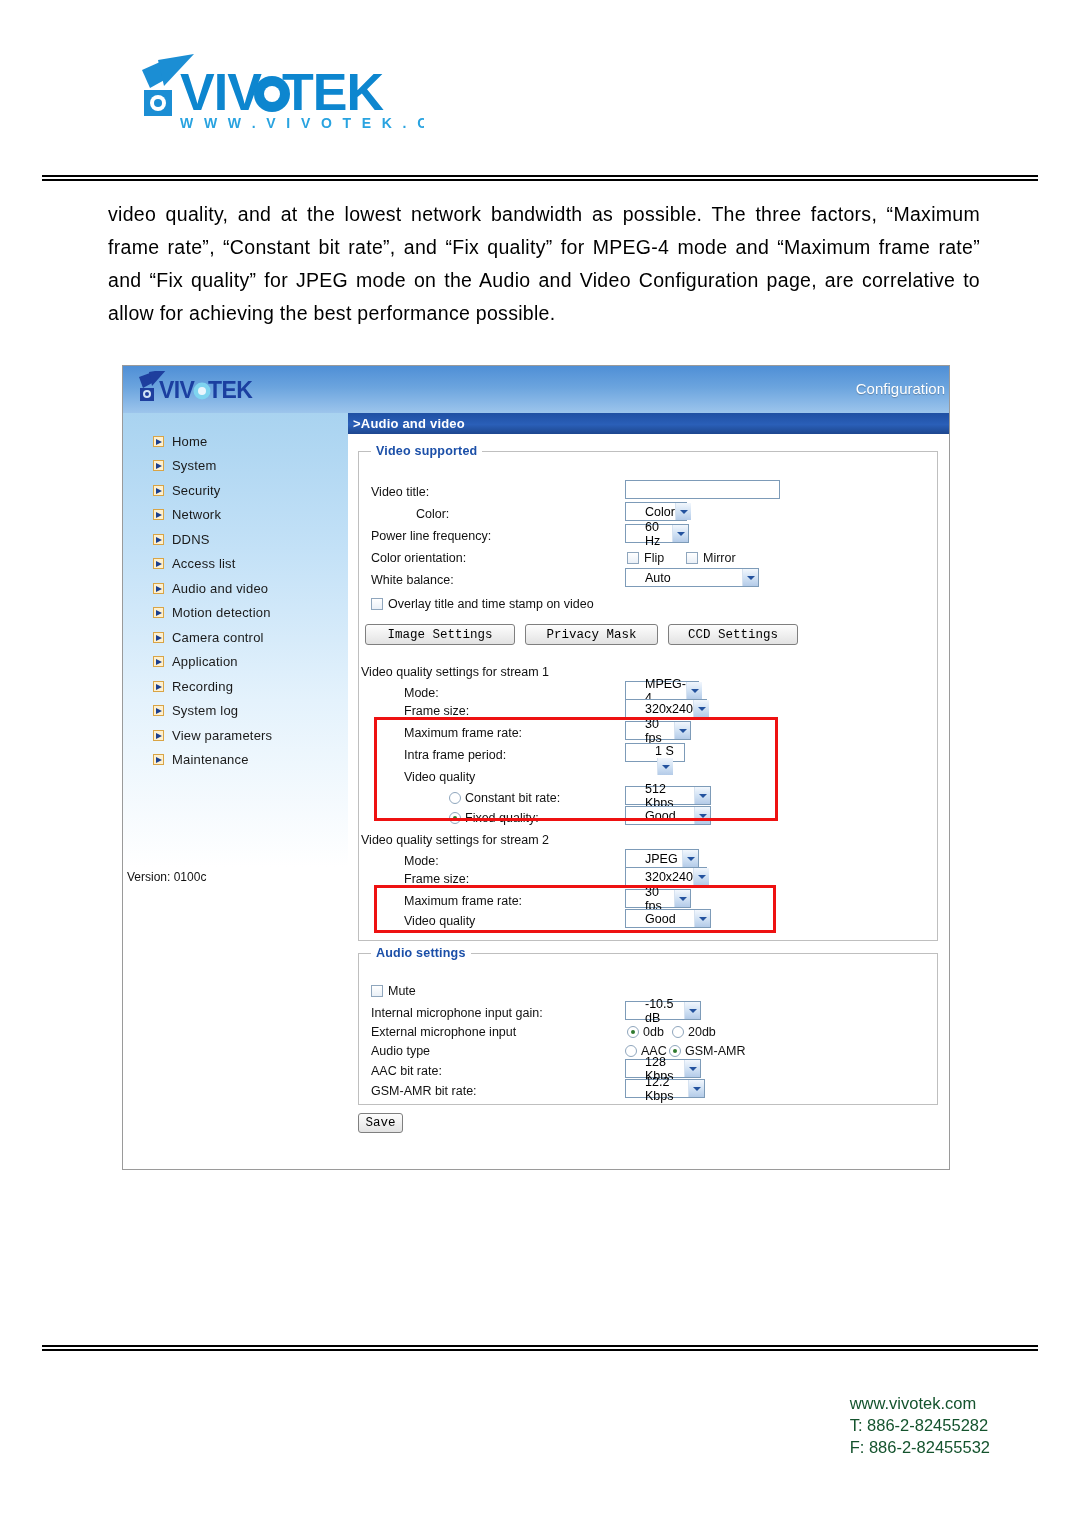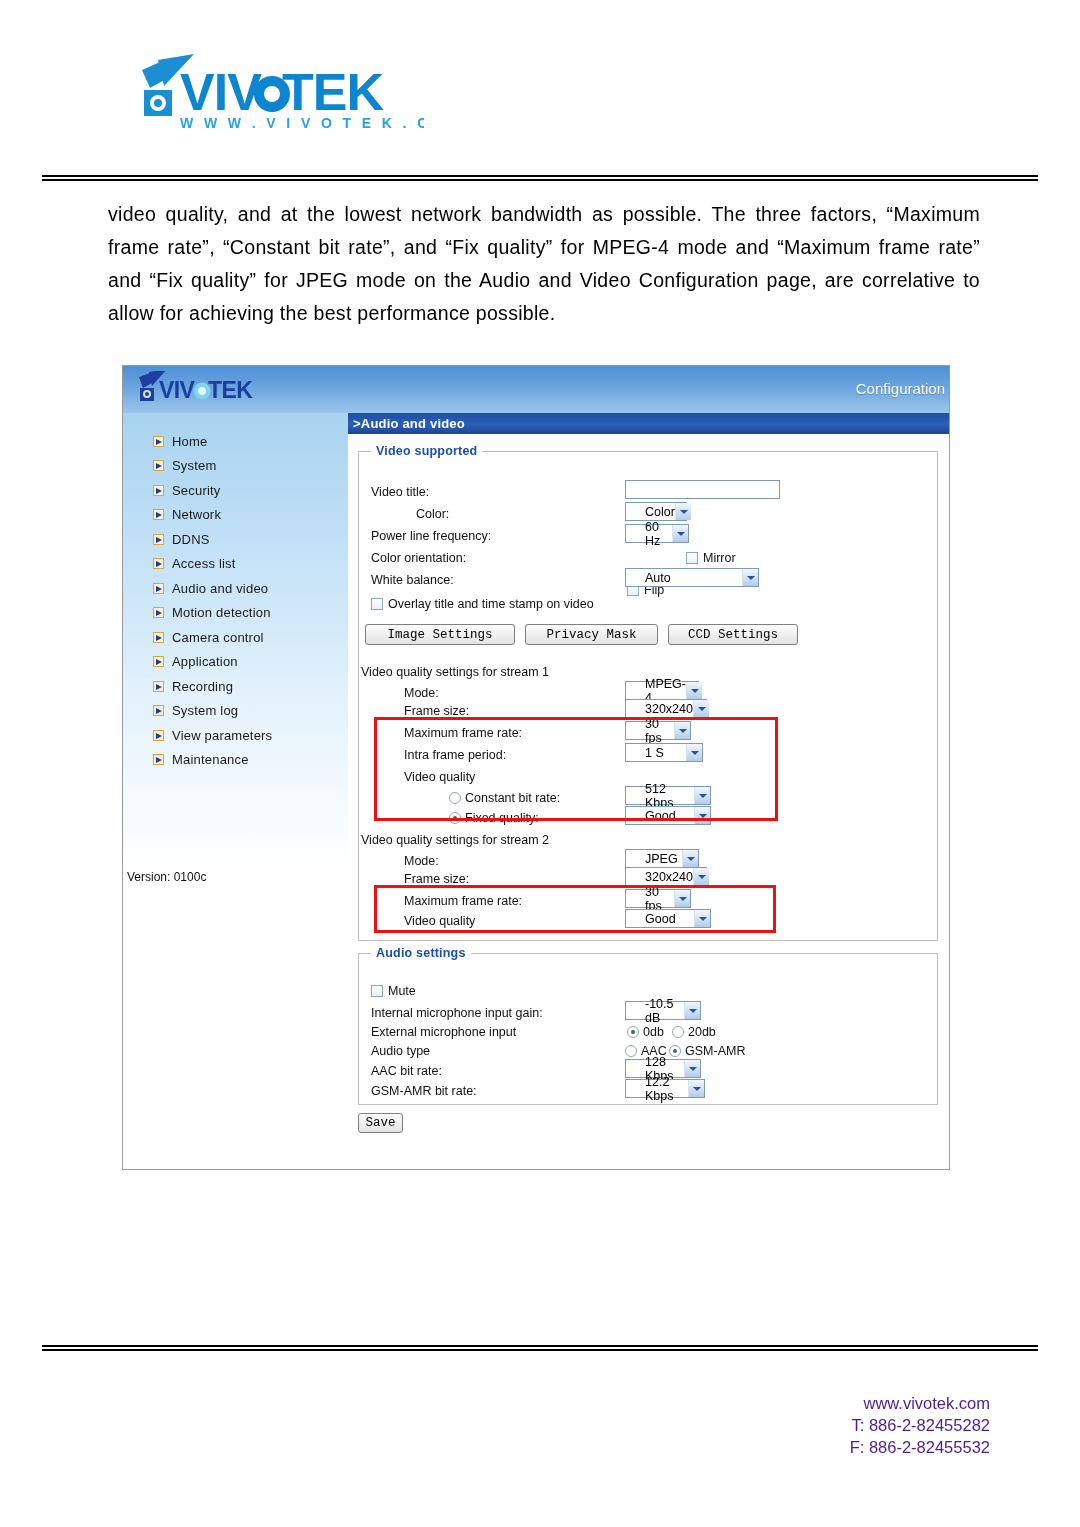--- a/index.html
+++ b/index.html
@@ -71,24 +71,23 @@
     left: 0; top: 1370px;
     width: 1080px;
     text-align: center;
     font-size: 17px;
     font-weight: bold;
     color: #000;
   }
   .footer-contact {
     position: absolute;
     right: 90px; top: 1392px;
-    text-align: right;
     font-size: 16.5px;
     line-height: 22px;
-    color: #4c1d95;
+    color: #14532d;
   }
 
   
   #shot {
     position: absolute;
     left: 122px; top: 365px;
     width: 828px; height: 805px;
     background: #ffffff;
     border: 1px solid #9a9a9a;
     overflow: hidden;
@@ -437,21 +436,21 @@
           <span class="lbl">Power line frequency:</span>
         </div>
         <div class="sel" style="left:266px; top:72px; width:64px;">
           <span class="sel-text">60 Hz</span>
           <span class="sel-arrow"></span>
         </div>
 
         <div class="row" style="left:12px; top:96px;">
           <span class="lbl">Color orientation:</span>
         </div>
-        <div class="row" style="left:268px; top:96px;margin-top:32px;">
+        <div class="row" style="left:268px; top:96px;">
           <span class="cb"></span>
           <span>Flip</span>
         </div>
         <div class="row" style="left:327px; top:96px;">
           <span class="cb"></span>
           <span>Mirror</span>
         </div>
 
         <div class="row" style="left:12px; top:118px;">
           <span class="lbl">White balance:</span>
@@ -493,21 +492,21 @@
           <span class="lbl">Maximum frame rate:</span>
         </div>
         <div class="sel" style="left:266px; top:269px; width:66px;">
           <span class="sel-text">30 fps</span>
           <span class="sel-arrow"></span>
         </div>
 
         <div class="row" style="left:45px; top:293px;">
           <span class="lbl">Intra frame period:</span>
         </div>
-        <div class="sel" style="left:266px; top:291px; width:78px;">
+        <div class="sel" style="left:266px; top:291px; width:60px;flex-direction:column;">
           <span class="sel-text">1 S</span>
           <span class="sel-arrow"></span>
         </div>
 
         <div class="row" style="left:45px; top:315px;">
           <span class="lbl">Video quality</span>
         </div>
 
         <div class="row" style="left:90px; top:336px;">
           <span class="rb"></span>

